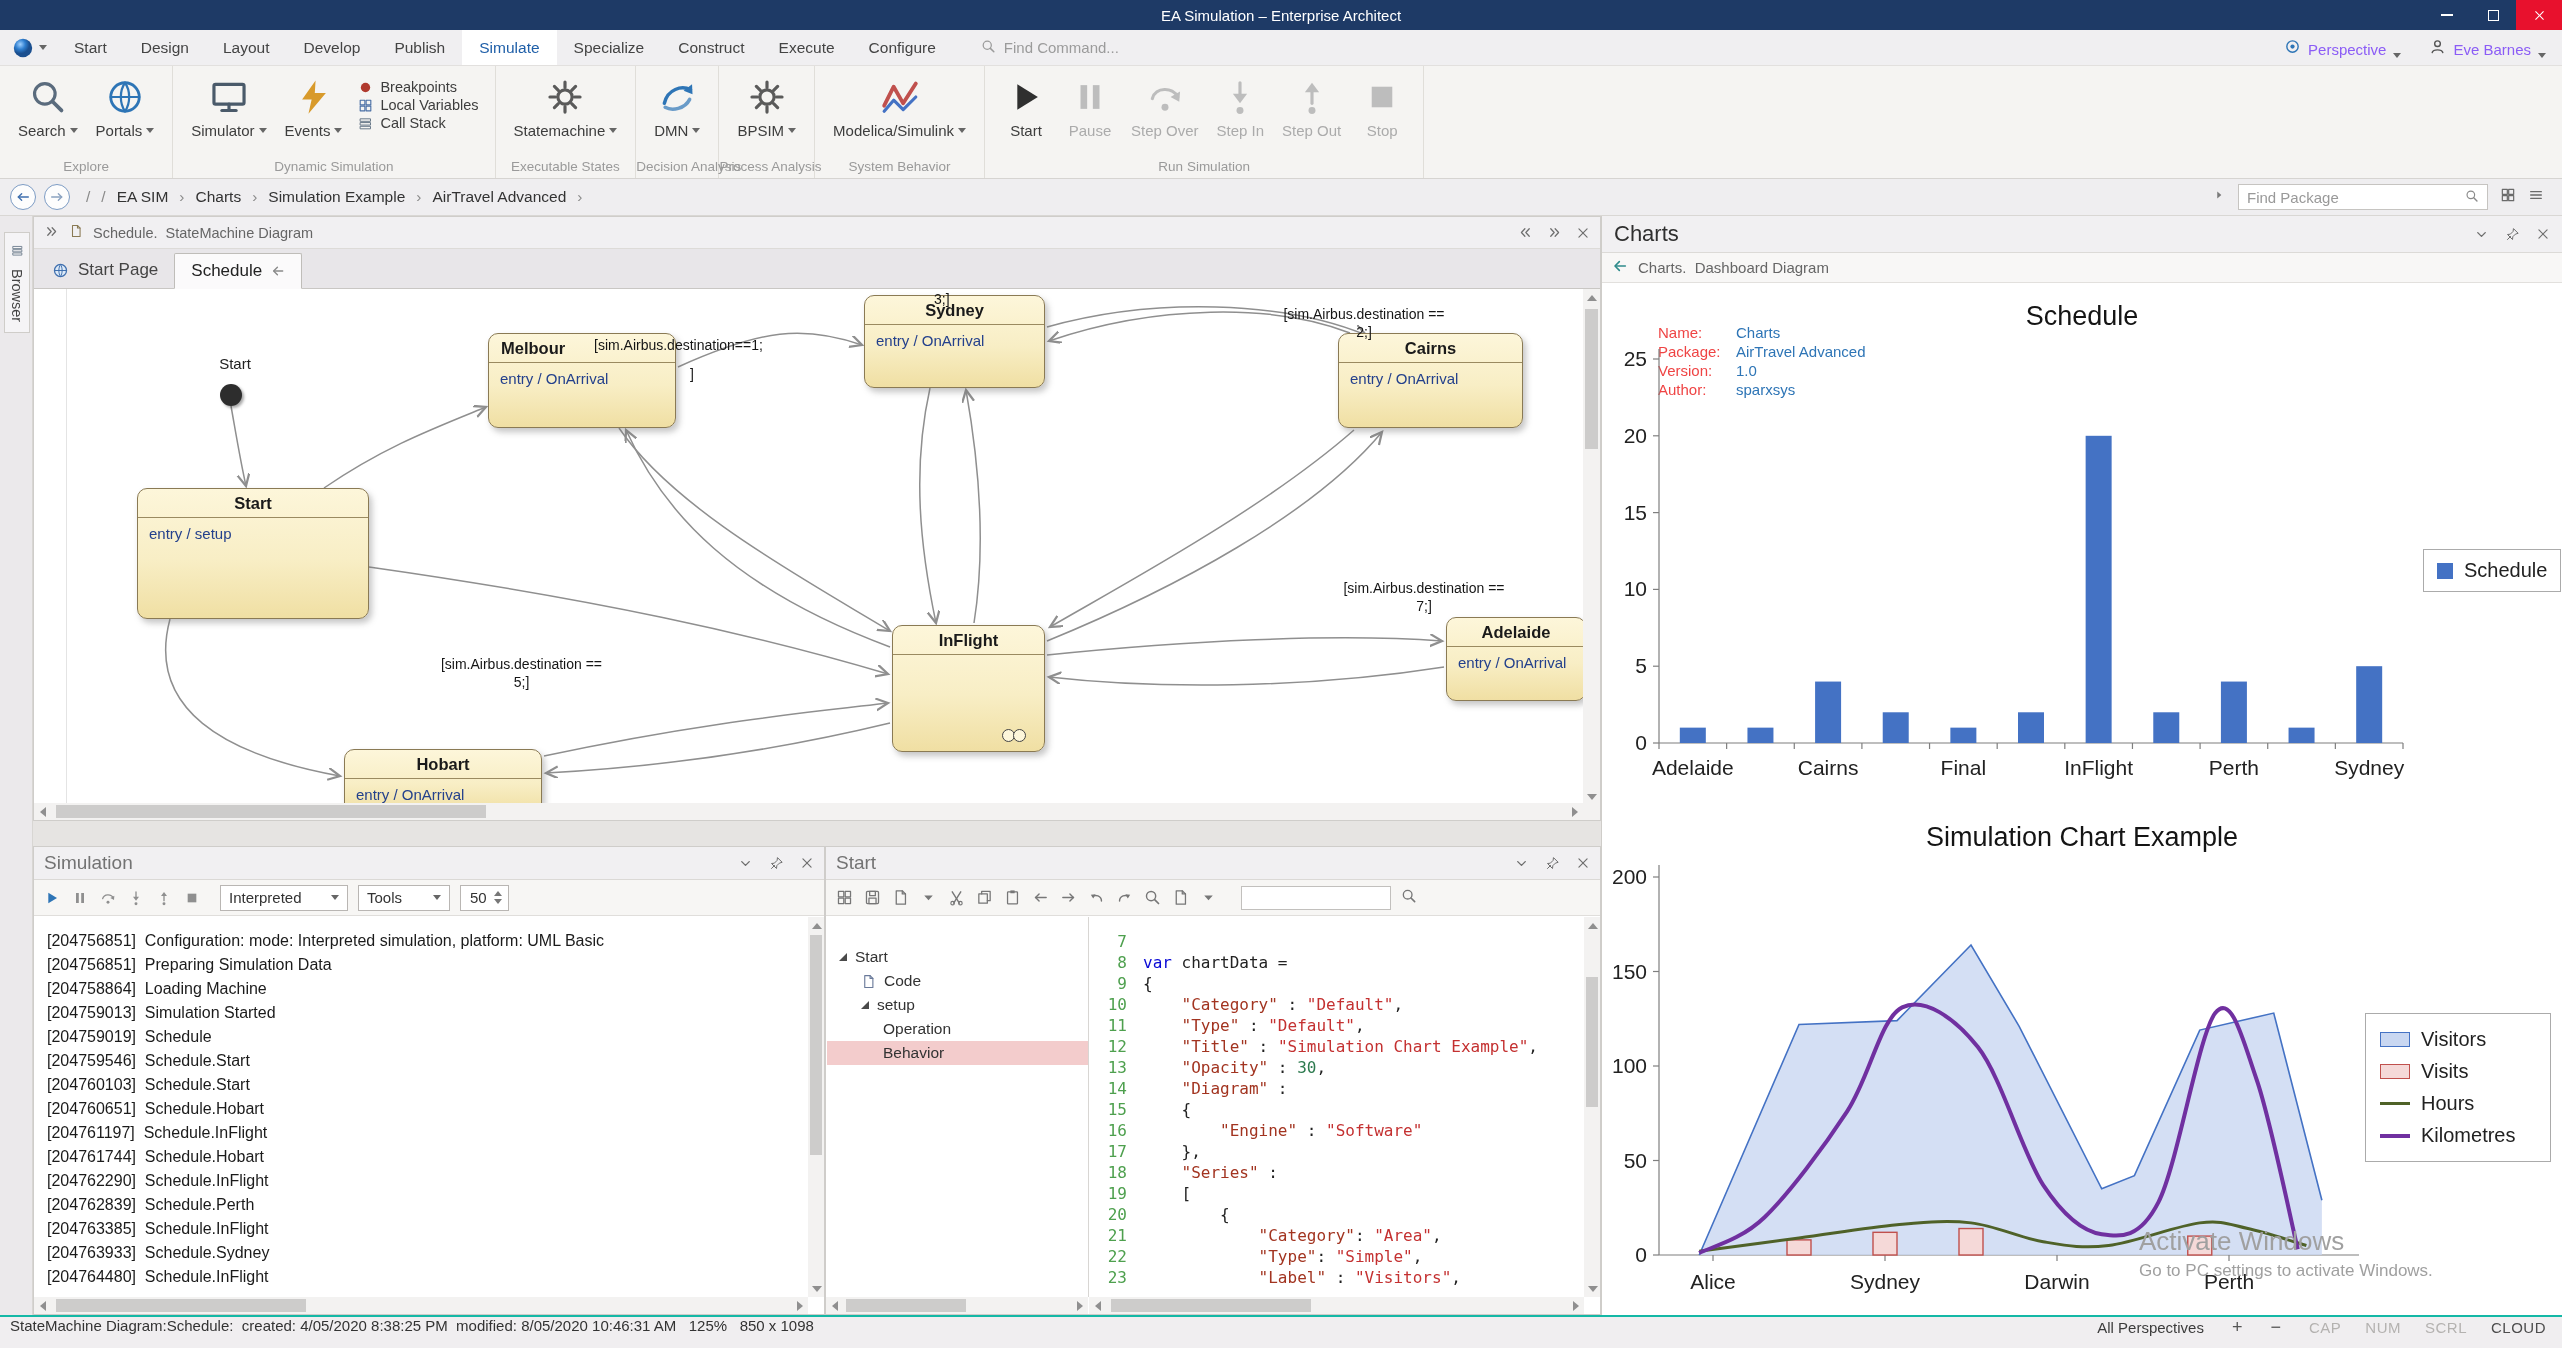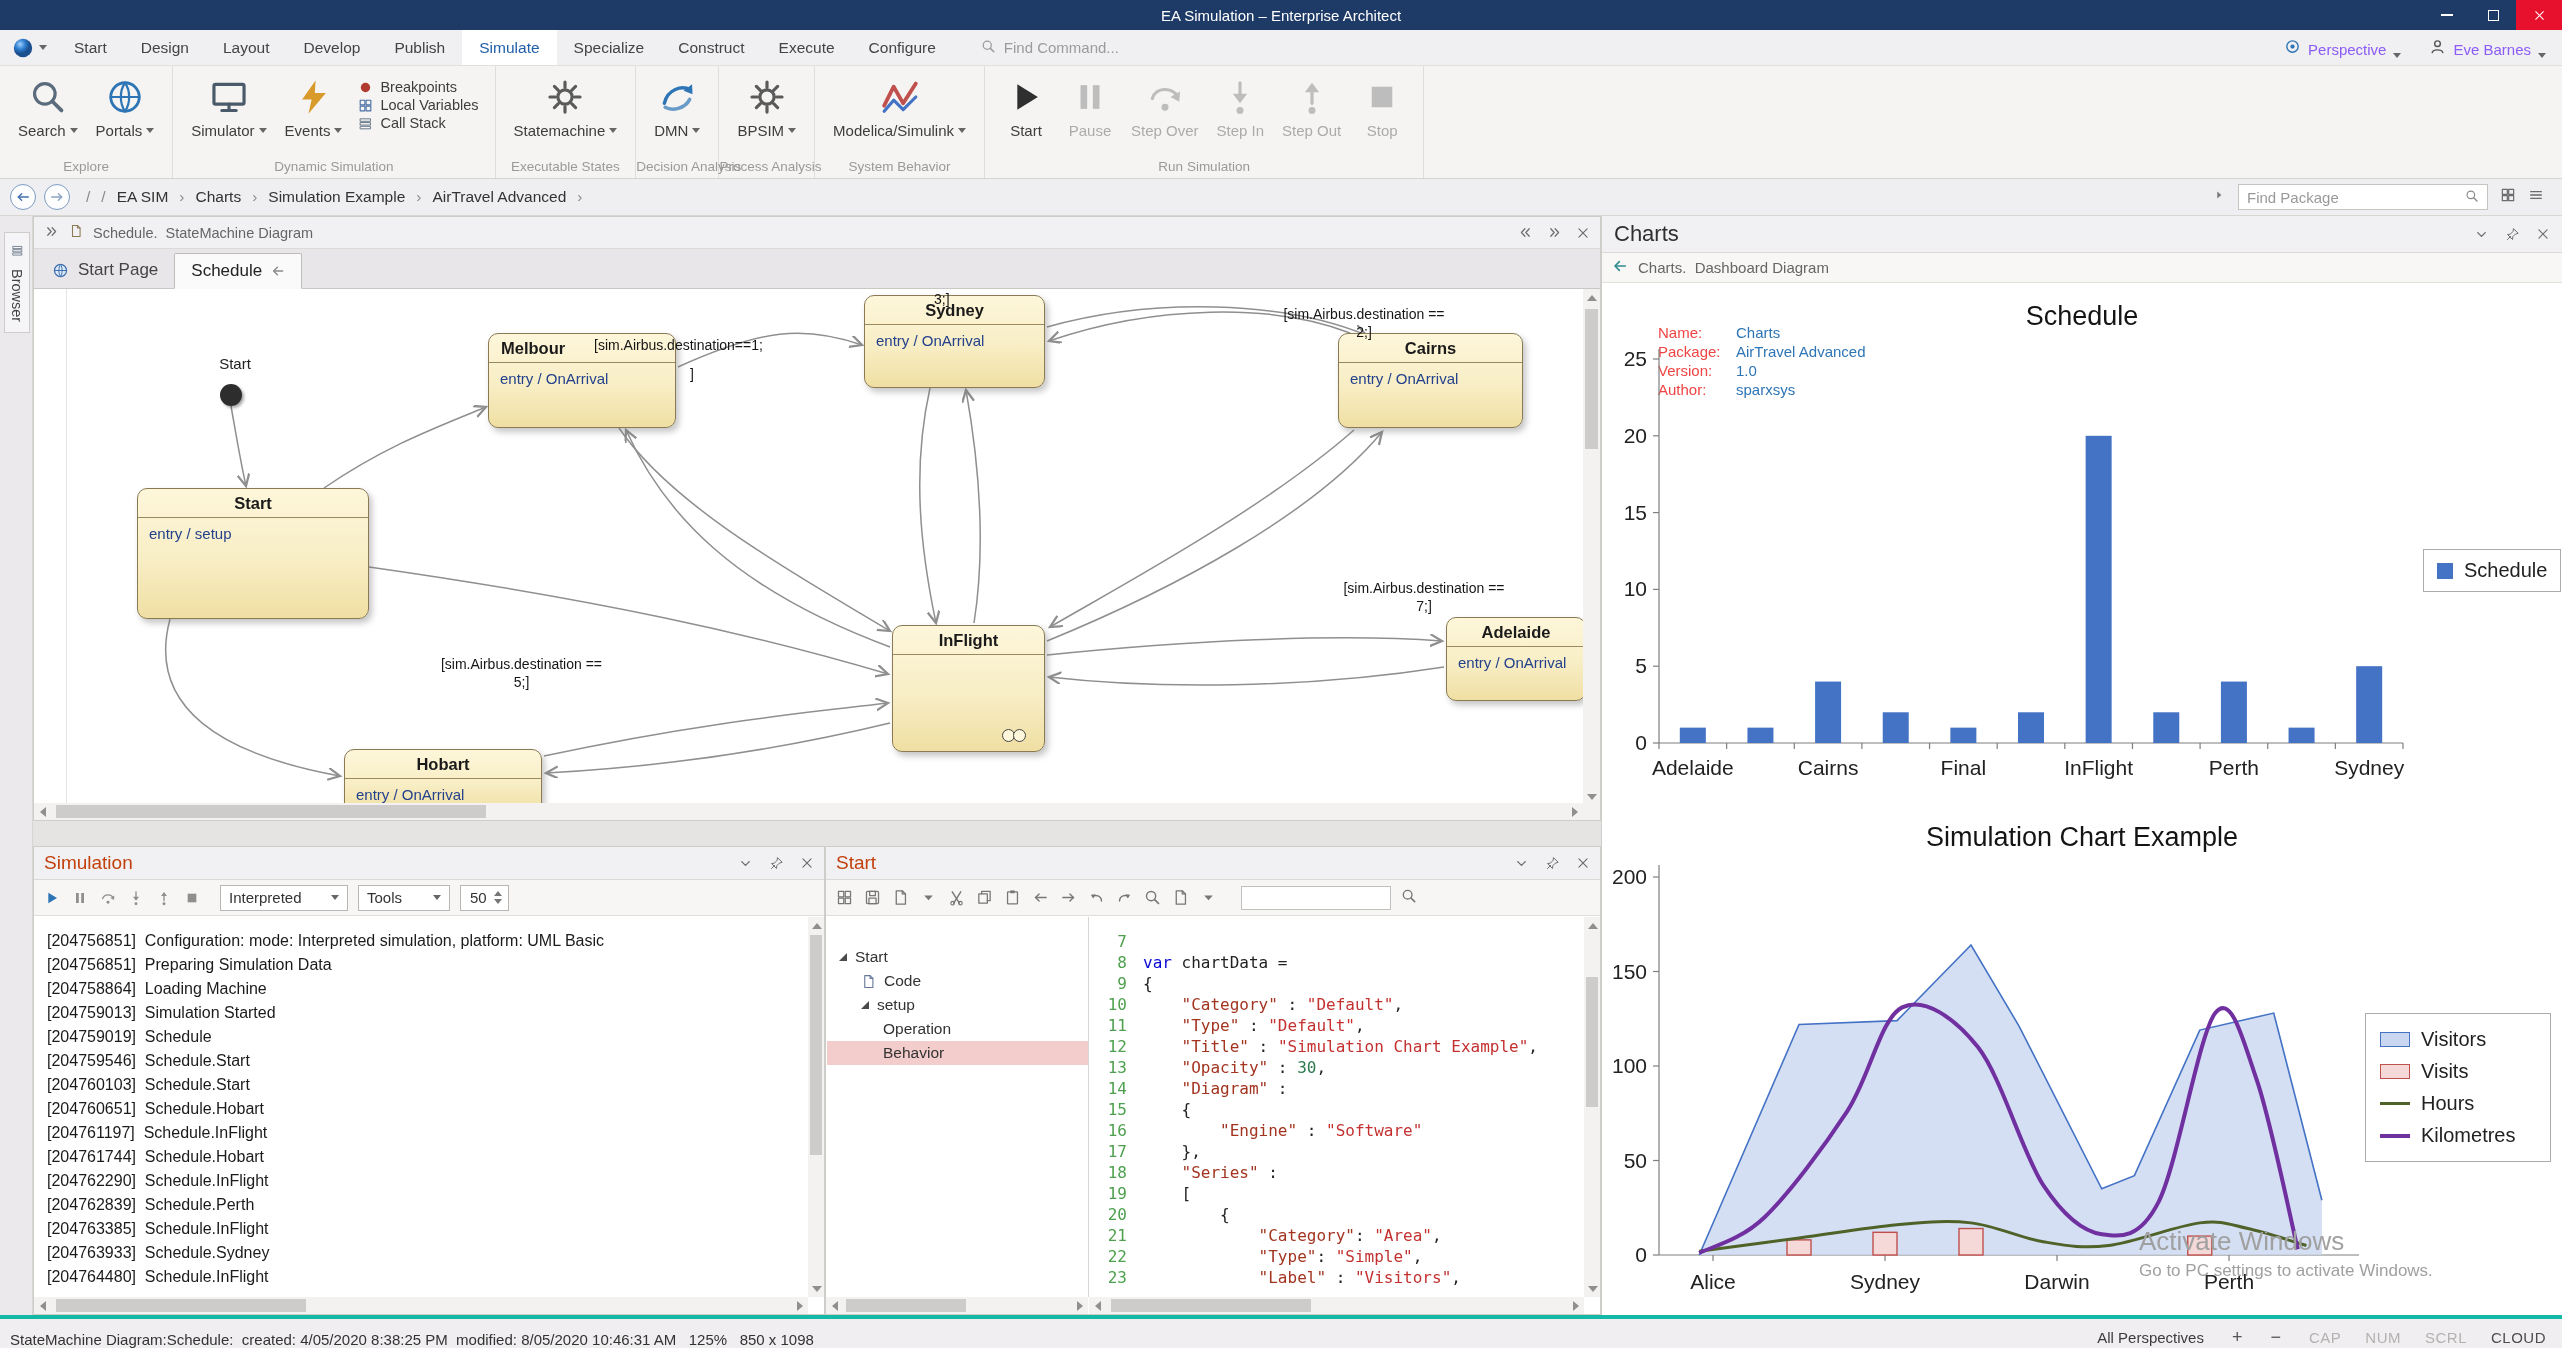--- a/index.html
+++ b/index.html
@@ -49,21 +49,21 @@
 .find-pkg{width:250px;height:26px;background:#fff;border:1px solid #c6c4c1;display:flex;align-items:center;padding:0 8px;color:#999;font-size:15px;justify-content:space-between;text-align:right;}
 
 
 .browser-strip{position:absolute;left:0;top:216px;width:33px;height:1099px;background:#ebe9eb;border-right:1px solid #d8d6d3;}
 .vtab{position:absolute;top:16px;left:4px;width:26px;padding:10px 0;background:#f5f4f6;border:1px solid #cfcdc9;display:flex;flex-direction:column;align-items:center;gap:8px;}
 .vtab .txt{writing-mode:vertical-rl;font-size:14.5px;color:#444;}
 
 
 .pane{position:absolute;background:#fff;border:1px solid #cfcdca;}
 .pane-header{height:33px;background:#f1f0f2;border-bottom:1px solid #dbd9d6;display:flex;align-items:center;padding:0 10px;}
-.pane-title{font-size:19px;color:#c2410c;}
+.pane-title{font-size:19px;color:#737373;}
 .pane-icons{margin-left:auto;display:flex;gap:16px;align-items:center;}
 .toolbar{height:36px;background:#f7f6f4;border-bottom:1px solid #e0dedb;display:flex;align-items:center;gap:10px;padding:0 10px;}
 .selbox{height:26px;border:1px solid #b9b6b3;background:#fff;display:flex;align-items:center;gap:10px;padding:0 8px;font-size:15px;color:#333;}
 .spin{height:26px;border:1px solid #b9b6b3;background:#fff;display:flex;align-items:center;font-size:15px;color:#333;padding:0 6px 0 9px;gap:7px;}
 .tri{width:0;height:0;display:inline-block;}
 .tri.up{border-left:4px solid transparent;border-right:4px solid transparent;border-bottom:5px solid #777;}
 .tri.dn{border-left:4px solid transparent;border-right:4px solid transparent;border-top:5px solid #777;}
 
 
 .sb{position:absolute;background:#f3f2f1;}
@@ -128,21 +128,21 @@
 .legend{position:absolute;background:#fff;border:1px solid #ababab;}
 .leg-row{display:flex;align-items:center;gap:11px;font-size:20px;color:#222;}
 .swatch{width:30px;height:15px;display:inline-block;flex:none;}
 .swatch-sm{width:16px;height:16px;display:inline-block;flex:none;}
 .swatch-line{width:30px;display:inline-block;flex:none;}
 .watermark{position:absolute;color:#a0a0a0;}
 .wm1{font-size:26px;}
 .wm2{font-size:17px;margin-top:4px;}
 
 
-.statusbar{position:absolute;left:0;top:1315px;right:0;height:33px;background:#f0eef0;border-top:4px solid #14b8a6;display:flex;align-items:flex-end;}
+.statusbar{position:absolute;left:0;top:1315px;right:0;height:33px;background:#f0eef0;border-top:2px solid #14b8a6;display:flex;align-items:flex-start;}
 .sb-left{font-size:15px;color:#333;padding-left:10px;white-space:pre;}
 .sb-right{margin-left:auto;display:flex;align-items:center;gap:28px;padding-right:16px;font-size:15px;}
 .sb-right .persp{color:#3c3c3c;}
 .indic{color:#b4b2b0;letter-spacing:.5px;}
 .indic.on{color:#4d4d4d;}
 .zoomglyph{color:#555;font-size:18px;}
 </style>
 </head>
 <body>
 

